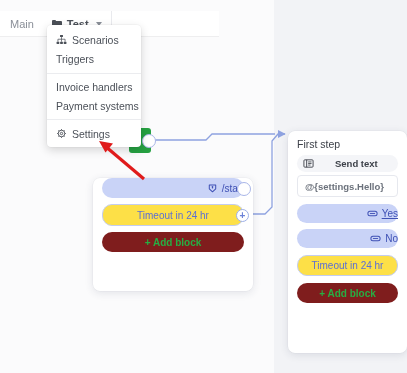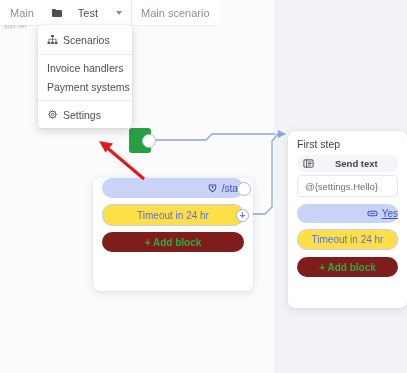--- a/index.html
+++ b/index.html
@@ -16,51 +16,51 @@
 
   
   .watermark{
     position:absolute;left:4px;top:23px;
     font-size:6px;color:#b6b9bf;letter-spacing:.2px;
     font-family:"Liberation Sans",sans-serif;
   }
 
   
   #topbar{
-    position:absolute;left:0;top:0;width:219px;height:25px;
+    position:absolute;left:0;top:11px;width:219px;height:25px;
     background:#ffffff;display:flex;align-items:center;
     box-shadow:0 1px 0 rgba(0,0,0,.05);
     z-index:30;
   }
   #topbar .crumb{
     font-size:11px;color:#8a8f98;padding:0 9px;height:25px;
     display:flex;align-items:center;white-space:nowrap;
   }
   #topbar .crumb.first{padding-left:10px;}
-  #topbar .crumb.active{color:#4b5058;gap:16px;}
+  #topbar .crumb.active{color:#4b5058;gap:5px;font-weight:bold;}
   #topbar .divider{width:1px;height:25px;background:#e9eaee;}
   .folder-ico{
     display:inline-block;width:10px;height:8px;position:relative;
   }
   .folder-ico:before{
     content:"";position:absolute;left:0;top:1px;width:10px;height:7px;
     background:#4b5058;border-radius:1px;
   }
   .folder-ico:after{
     content:"";position:absolute;left:0;top:0px;width:4px;height:2px;
     background:#4b5058;border-radius:1px 1px 0 0;
   }
   .caret{
     width:0;height:0;border-left:3px solid transparent;border-right:3px solid transparent;
     border-top:4px solid #8a8f98;margin-left:2px;
   }
 
   
   #menu{
-    position:absolute;left:38px;top:25px;width:94px;
+    position:absolute;left:47px;top:25px;width:94px;
     background:#ffffff;border-radius:4px;
     box-shadow:0 3px 10px rgba(0,0,0,.16),0 0 0 .5px rgba(0,0,0,.05);
     z-index:40;padding:5px 0 4px 0;
   }
   .mi{
     height:19px;display:flex;align-items:center;gap:5px;
     padding:0 9px;font-size:10.5px;color:#4b5058;white-space:nowrap;
     cursor:default;
   }
   .mi-head{
@@ -85,37 +85,37 @@
     background:#ffffff;border:1.5px solid #a9b6e8;border-radius:50%;z-index:22;
   }
 
   
   .card{
     position:absolute;background:#ffffff;border-radius:7px;
     box-shadow:0 2px 8px rgba(40,50,80,.12),0 0 0 .5px rgba(40,50,80,.05);
     z-index:20;
   }
   #card-step{left:93px;top:178px;width:160px;height:113px;}
-  #card-first{left:288px;top:131px;width:119px;height:177px;}
+  #card-first{left:288px;top:131px;width:119px;height:222px;}
 
   .card-title{
     display:flex;align-items:center;justify-content:space-between;
     padding:7px 9px 5px 9px;font-size:10.5px;color:#3d4149;
   }
 
   .blk{
     margin:0 9px 6px 9px;height:20px;border-radius:10px;
     display:flex;align-items:center;justify-content:center;gap:4px;
     font-size:10px;position:relative;
   }
   .blk-filled{background:#c9d3f7;color:#3f51b5;justify-content:flex-end;}
   .blk-outline{background:#fde047;border:1px solid #c3cdf0;color:#5b6fd4;}
   .blk-green{background:#7f1d1d;color:#27ae43;font-weight:bold;font-size:10px;}
   .blk-grey{background:#f4f5f8;color:#3d4149;font-weight:bold;font-size:9.5px;justify-content:flex-start;padding-left:6px;gap:21px;}
-  .blk-input{background:#ffffff;border:1px solid #e6e8ee;color:#6c727c;font-size:9.5px;justify-content:flex-start;padding-left:7px;}
+  .blk-input{background:#ffffff;border:1px solid #e6e8ee;color:#6c727c;font-size:9.5px;justify-content:flex-start;padding-left:7px;font-weight:bold;}
 
   .port{
     position:absolute;width:12px;height:12px;border-radius:50%;
     background:#ffffff;border:1.5px solid #a9b6e8;
   }
   .port-plus{
     position:absolute;width:11px;height:11px;border-radius:50%;
     background:#ffffff;border:1px solid #9db0e8;
     display:flex;align-items:center;justify-content:center;
     font-size:10px;line-height:1;color:#6b82d8;font-weight:bold;
@@ -200,58 +200,67 @@
     <div class="blk blk-filled" style="height:19px;margin-bottom:6px;text-decoration:underline;">
       <span>
         <svg class="ico" viewBox="0 0 12 12">
             <rect x="1" y="3.5" width="10" height="5" rx="2.2" fill="none" stroke="#3f51b5" stroke-width="1.1"></rect>
             <line x1="3.2" y1="6" x2="8.8" y2="6" stroke="#3f51b5" stroke-width="1"></line>
           </svg>
       </span>
       <span>Yes</span>
     </div>
 
+    <div class="blk blk-filled" style="height:19px;margin-bottom:7px;">
+      <span>
+        <svg class="ico" viewBox="0 0 12 12">
+            <rect x="1" y="3.5" width="10" height="5" rx="2.2" fill="none" stroke="#3f51b5" stroke-width="1.1"></rect>
+            <line x1="3.2" y1="6" x2="8.8" y2="6" stroke="#3f51b5" stroke-width="1"></line>
+          </svg>
+      </span>
+      <span>No</span>
+    </div>
 
     <div class="blk blk-outline" style="height:19px;margin-bottom:7px;">
       <span>Timeout in 24 hr</span>
     </div>
 
     <div class="blk blk-green" style="height:20px;">
       <span>+ Add block</span>
     </div>
   </div>
 
   <div id="topbar">
     <div class="crumb first">
       <span>Main</span>
     </div>
     <div class="crumb active">
       <span class="folder-ico"></span>
       <span>Test</span>
       <span class="caret"></span>
     </div>
     <div class="divider"></div>
-    <div class="crumb">
-      <span>Main scenario</span>
-    </div>
   </div>
 
   <div id="menu">
     <div class="mi">
       <span>
         <svg class="ico" viewBox="0 0 12 12">
             <rect x="4.4" y="1" width="3.2" height="2.4" rx=".4" fill="#4b5058"></rect>
             <rect x="0.6" y="8.4" width="3" height="2.4" rx=".4" fill="#4b5058"></rect>
             <rect x="4.5" y="8.4" width="3" height="2.4" rx=".4" fill="#4b5058"></rect>
             <rect x="8.4" y="8.4" width="3" height="2.4" rx=".4" fill="#4b5058"></rect>
             <path d="M6 3.4v2.3M2.1 8.4V5.7h7.8v2.7M6 5.7v2.7" stroke="#4b5058" stroke-width=".8" fill="none"></path>
           </svg>
       </span>
       <span>Scenarios</span>
     </div>
+    <div class="mi" style="padding-left:9px;">
+      <span>Triggers</span>
+    </div>
 
     <div class="msep"></div>
 
     <div class="mi">
       <span>Invoice handlers</span>
     </div>
     <div class="mi">
       <span>Payment systems</span>
     </div>
 

